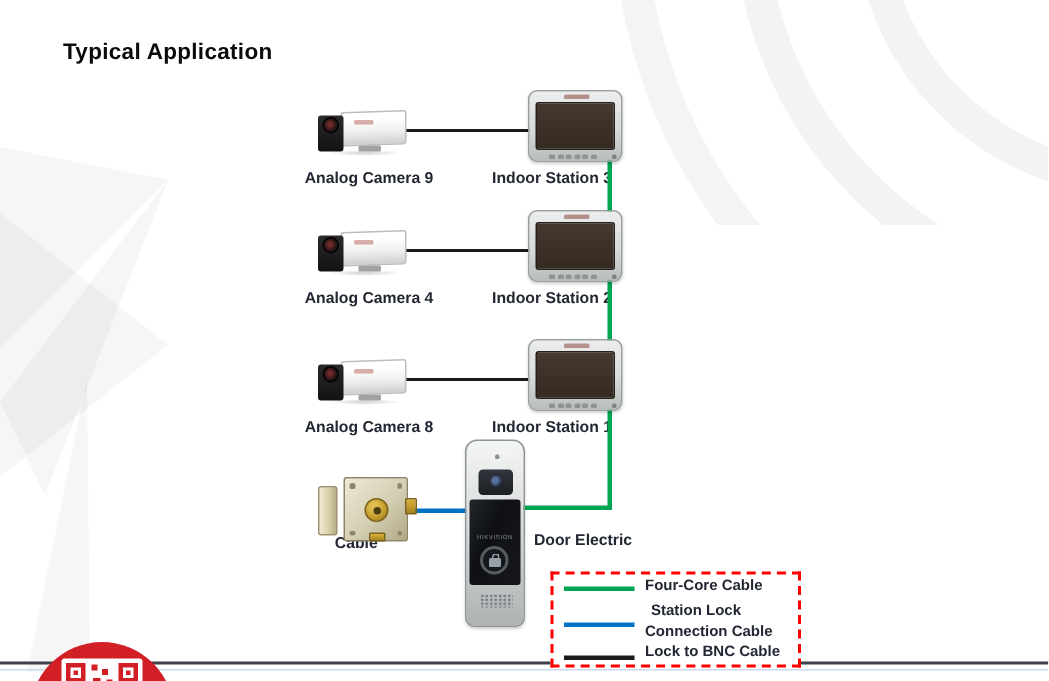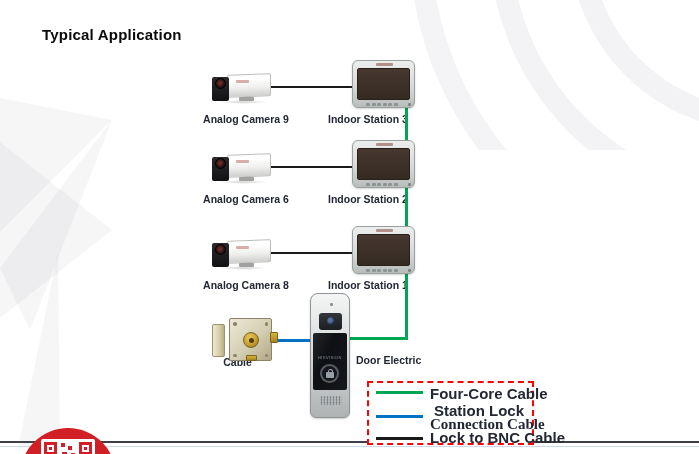--- a/index.html
+++ b/index.html
@@ -69,21 +69,21 @@
   .lock-body .screw { position:absolute; width:3.5px; height:3.5px; border-radius:50%; background:#8d8468; }
   .lock-body .cyl { position:absolute; left:12.5px; top:12.5px; width:16px; height:16px; border-radius:50%;
                     background:radial-gradient(circle at 40% 35%, #e0bc4e 20%, #c09a2b 60%, #8a6d1c 100%); border:1px solid #7c621a; }
   .lock-body .keyhole { position:absolute; left:18.5px; top:18.5px; width:5px; height:5px; border-radius:50%; background:#4c3d12; }
   .lock-body .latch { position:absolute; left:40px; top:13px; width:8px; height:11px; background:linear-gradient(#d9b33c,#a8841f); border:1px solid #7c621a; border-radius:1px; }
   .lock-body .cam-bit { position:absolute; left:16px; top:36px; width:11px; height:6px; background:linear-gradient(#d9b33c,#a8841f); border:1px solid #7c621a; border-radius:1px; }
 
   
   .legend { left:367px; top:381px; width:167px; height:64px; border:2px dashed #ff0000; background:#fff; z-index:3; }
   .legend .swatch { position:absolute; left:7px; width:47px; height:3px; }
-  .legend .ltext { position:absolute; left:61px; font-size:15px; font-weight:bold; color:#222733; white-space:nowrap; }
+  .legend .ltext { position:absolute; left:61px; font-size:10px; font-weight:bold; color:#222733; white-space:nowrap; }
 
   
   .footer-line { left:0; top:441px; width:699px; height:2px; background:#3d4147; z-index:1; }
   .footer-line-light { left:0; top:446px; width:699px; height:1px; background:#c9dcee; z-index:1; }
   .qr-badge { left:20px; top:428px; width:96px; height:96px; border-radius:50%; background:#d21f26; z-index:4; }
   .qr-badge .qr { position:absolute; left:21px; top:11px; width:54px; height:54px; background:#fff; border-radius:2px; }
 </style>
 </head>
 <body>
 
@@ -149,21 +149,21 @@
       <div class="btnrow">
           <span></span>
           <span></span>
           <span></span>
           <span></span>
           <span></span>
           <span></span>
         </div>
       <div class="dot"></div>
     </div>
-    <div class="abs device-label center" style="left:196px;top:53px;width:100px;">Analog Camera 6</div>
+    <div class="abs device-label center" style="left:196px;top:53px;width:100px;">Analog Camera 4</div>
     <div class="abs device-label center" style="left:324px;top:53px;width:88px;">Indoor Station 2</div>
   </div>
 
   <div class="abs" style="left:0;top:226px;width:699px;height:75px;">
     <div class="cable" style="left: 268px; top: 26px; width: 85px; height: 2px; background: rgb(26, 26, 26);"></div>
     <div class="abs camera" style="left:212px;top:12px;">
       <div class="shadow"></div>
       <div class="body"></div>
       <div class="brand-smudge"></div>
       <div class="front"></div>
@@ -218,21 +218,21 @@
     <div class="grille"></div>
   </div>
   <div class="abs device-label" style="left:356px;top:354px;">Door Electric</div>
 
   <div class="abs legend" style="border-color: rgb(255, 0, 0);">
     <div class="swatch" style="top: 8px; background: rgb(0, 166, 81);"></div>
     <div class="ltext" style="top:2px;">Four-Core Cable</div>
 
     <div class="ltext" style="top:19px;left:65px;">Station Lock</div>
     <div class="swatch" style="top: 32px; background: rgb(0, 114, 198);"></div>
-    <div class="ltext" style="top:33px;font-family:Liberation Serif, serif;">Connection Cable</div>
+    <div class="ltext" style="top:33px;">Connection Cable</div>
 
     <div class="swatch" style="top: 54px; background: rgb(26, 26, 26);"></div>
     <div class="ltext" style="top:46px;">Lock to BNC Cable</div>
   </div>
 
   <div class="abs footer-line"></div>
   <div class="abs footer-line-light"></div>
 
   <div class="abs qr-badge" style="background: rgb(210, 31, 38);">
     <div class="qr">

